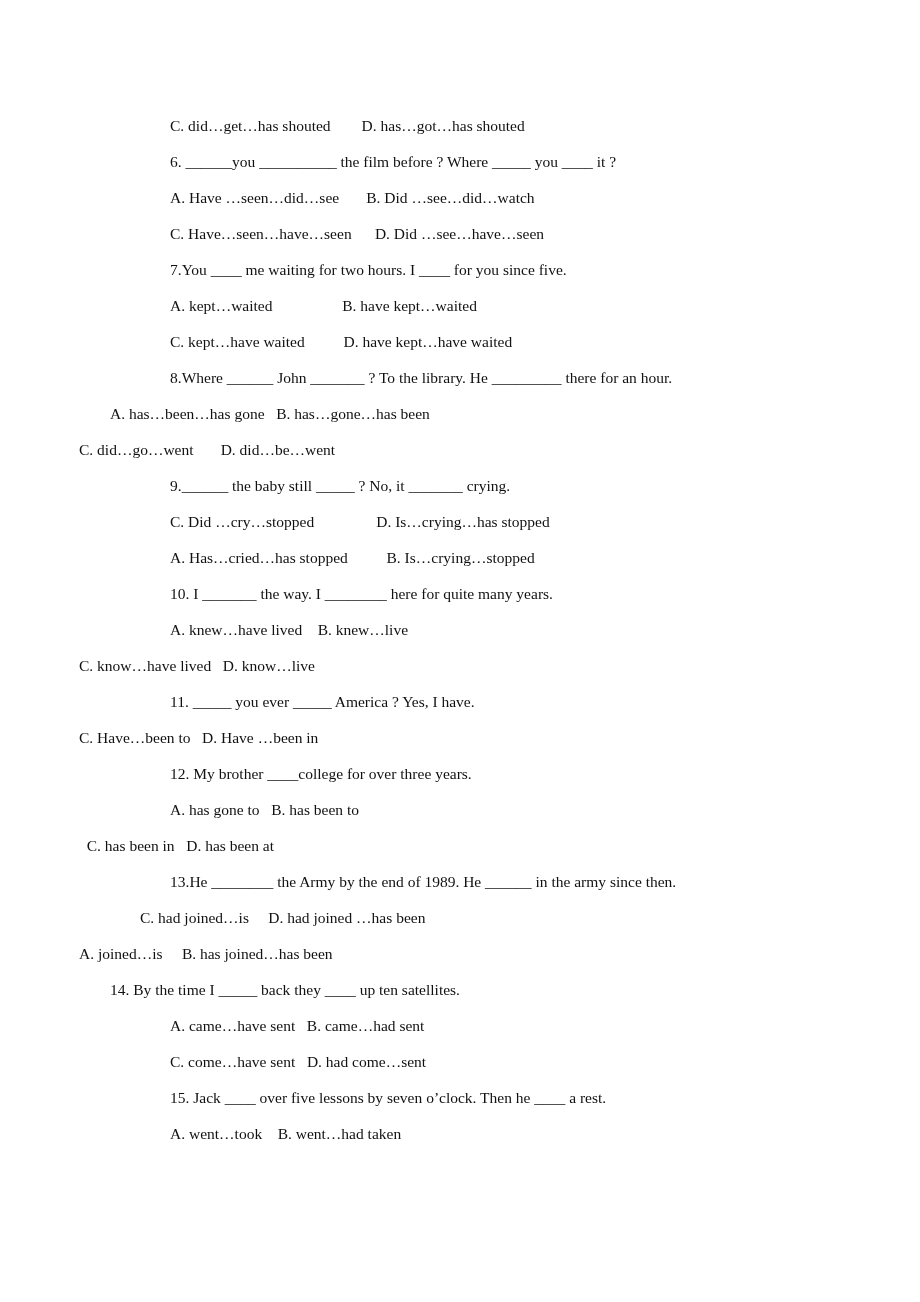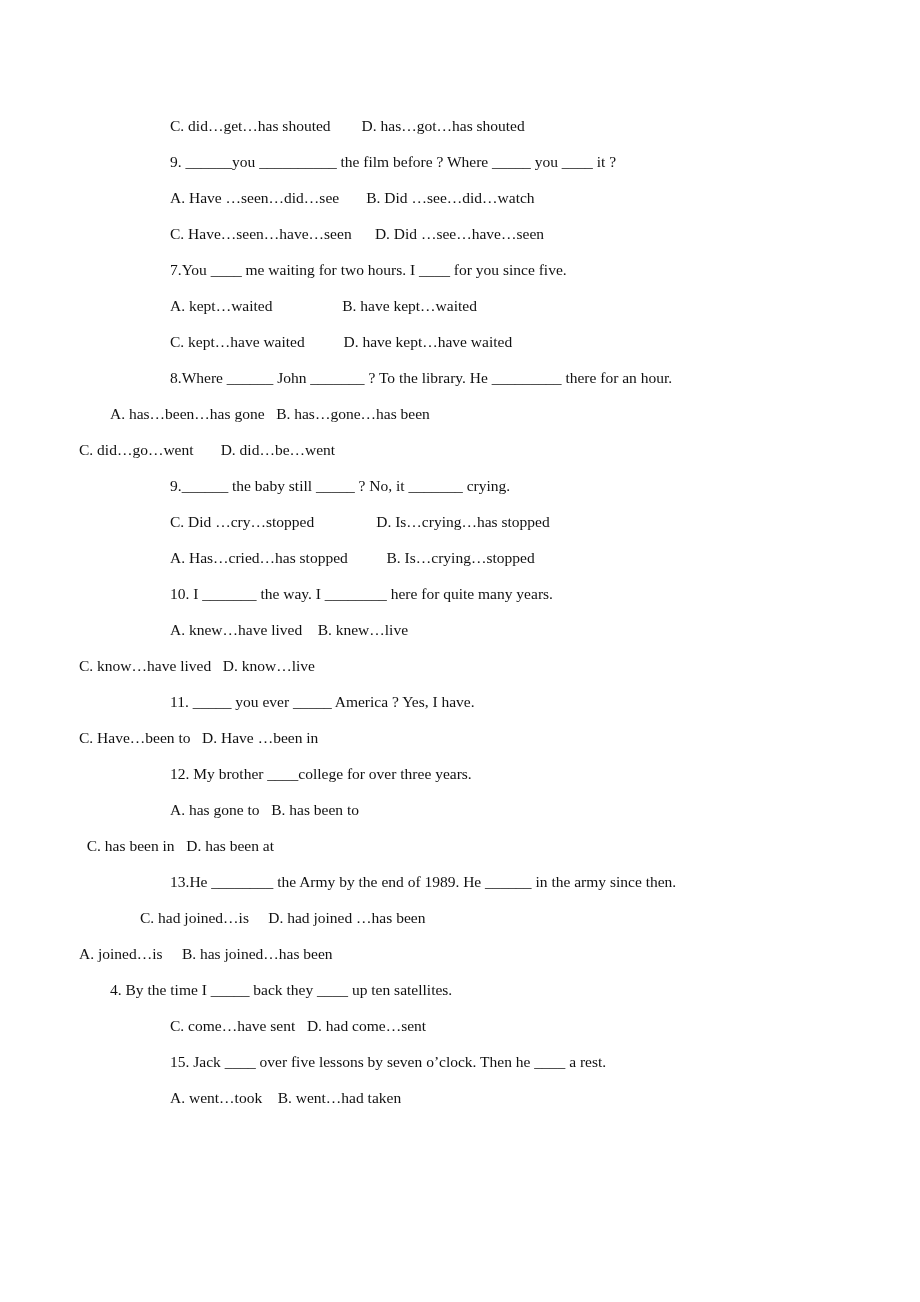--- a/index.html
+++ b/index.html
@@ -41,21 +41,21 @@
   .ind-plus   { padding-left: 110px; }
   .ind-plus2  { padding-left: 79px; }
   .ind-out    { padding-left: 140px; }
 </style>
 </head>
 <body>
 
 <div class="page">
   <div class="doc-body" id="doc-body">
       <div class="line ind-base">C. did…get…has shouted        D. has…got…has shouted</div>
-      <div class="line ind-base">9. ______you __________ the film before ? Where _____ you ____ it ?</div>
+      <div class="line ind-base">6. ______you __________ the film before ? Where _____ you ____ it ?</div>
       <div class="line ind-base">A. Have …seen…did…see       B. Did …see…did…watch</div>
       <div class="line ind-base">C. Have…seen…have…seen      D. Did …see…have…seen</div>
       <div class="line ind-base">7.You ____ me waiting for two hours. I ____ for you since five.</div>
       <div class="line ind-base">A. kept…waited                  B. have kept…waited</div>
       <div class="line ind-base">C. kept…have waited          D. have kept…have waited</div>
       <div class="line ind-base">8.Where ______ John _______ ? To the library. He _________ there for an hour.</div>
       <div class="line ind-plus">A. has…been…has gone   B. has…gone…has been</div>
       <div class="line ind-plus2">C. did…go…went       D. did…be…went</div>
       <div class="line ind-base">9.______ the baby still _____ ? No, it _______ crying.</div>
       <div class="line ind-base">C. Did …cry…stopped                D. Is…crying…has stopped</div>
@@ -64,18 +64,19 @@
       <div class="line ind-base">A. knew…have lived    B. knew…live</div>
       <div class="line ind-plus2">C. know…have lived   D. know…live</div>
       <div class="line ind-base">11. _____ you ever _____ America ? Yes, I have.</div>
       <div class="line ind-plus2">C. Have…been to   D. Have …been in</div>
       <div class="line ind-base">12. My brother ____college for over three years.</div>
       <div class="line ind-base">A. has gone to   B. has been to</div>
       <div class="line ind-plus2">  C. has been in   D. has been at</div>
       <div class="line ind-base">13.He ________ the Army by the end of 1989. He ______ in the army since then.</div>
       <div class="line ind-out">C. had joined…is     D. had joined …has been</div>
       <div class="line ind-plus2">A. joined…is     B. has joined…has been</div>
-      <div class="line ind-plus">4. By the time I _____ back they ____ up ten satellites.</div>
+      <div class="line ind-plus">14. By the time I _____ back they ____ up ten satellites.</div>
+      <div class="line ind-base">A. came…have sent   B. came…had sent</div>
       <div class="line ind-base">C. come…have sent   D. had come…sent</div>
       <div class="line ind-base">15. Jack ____ over five lessons by seven o’clock. Then he ____ a rest.</div>
       <div class="line ind-base">A. went…took    B. went…had taken</div>
     </div>
 </div>
 
 </body></html>

